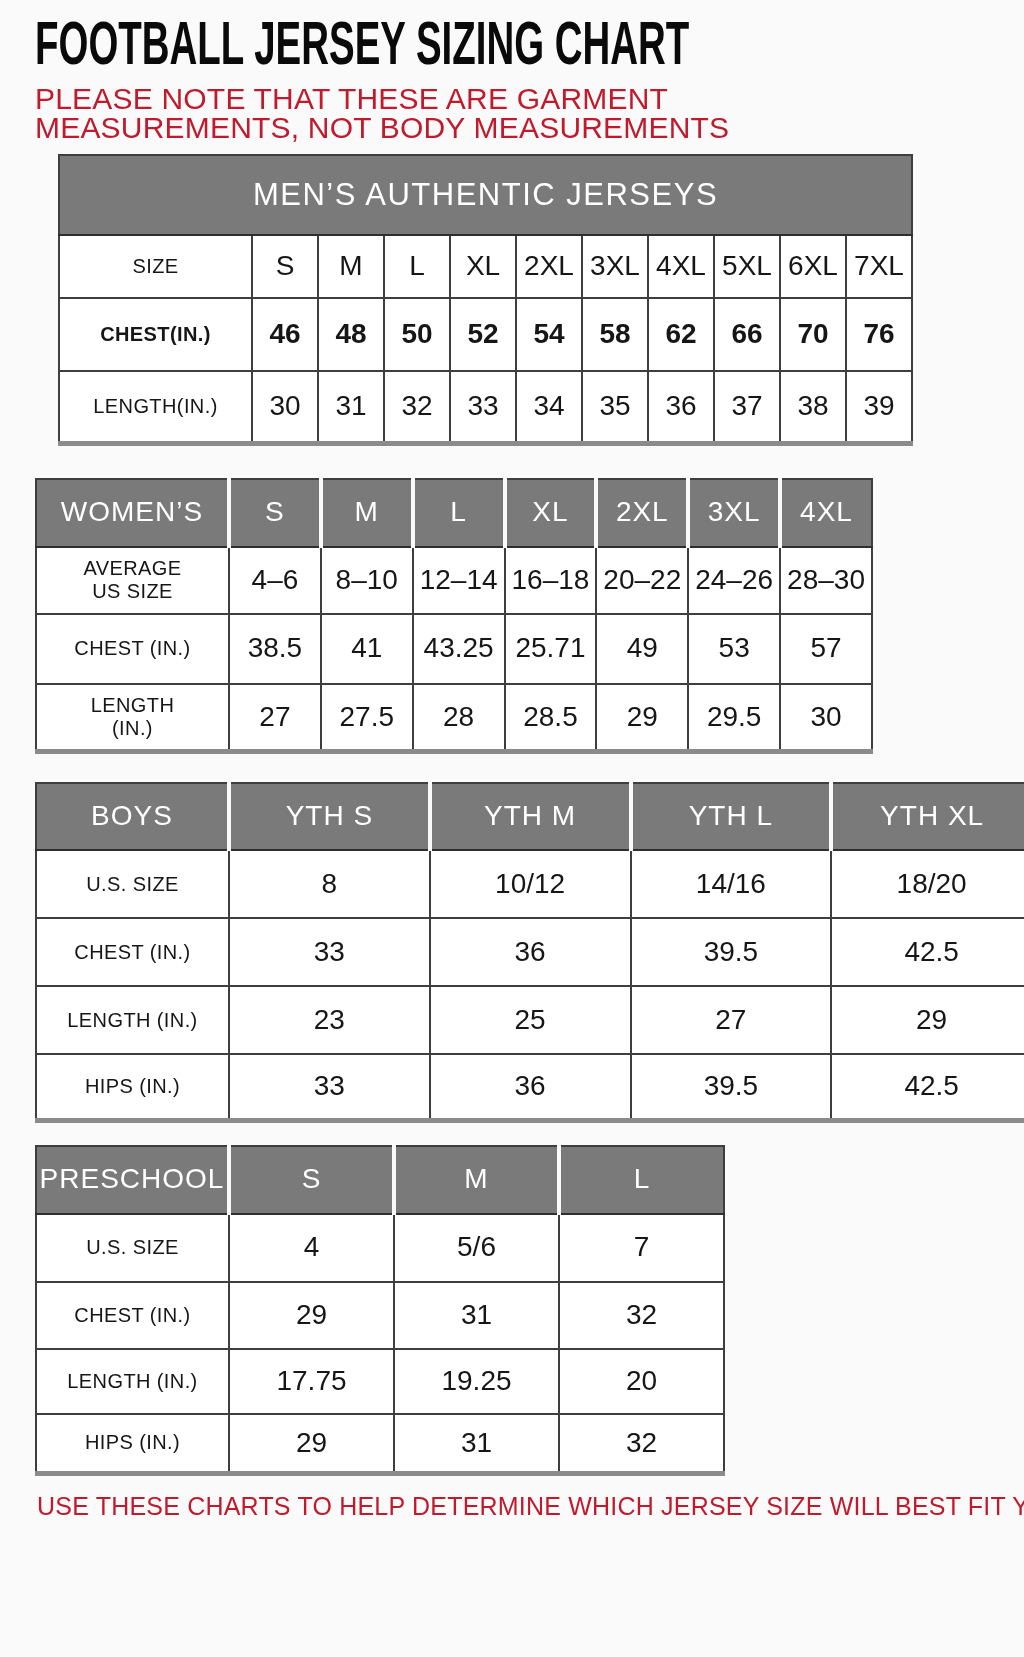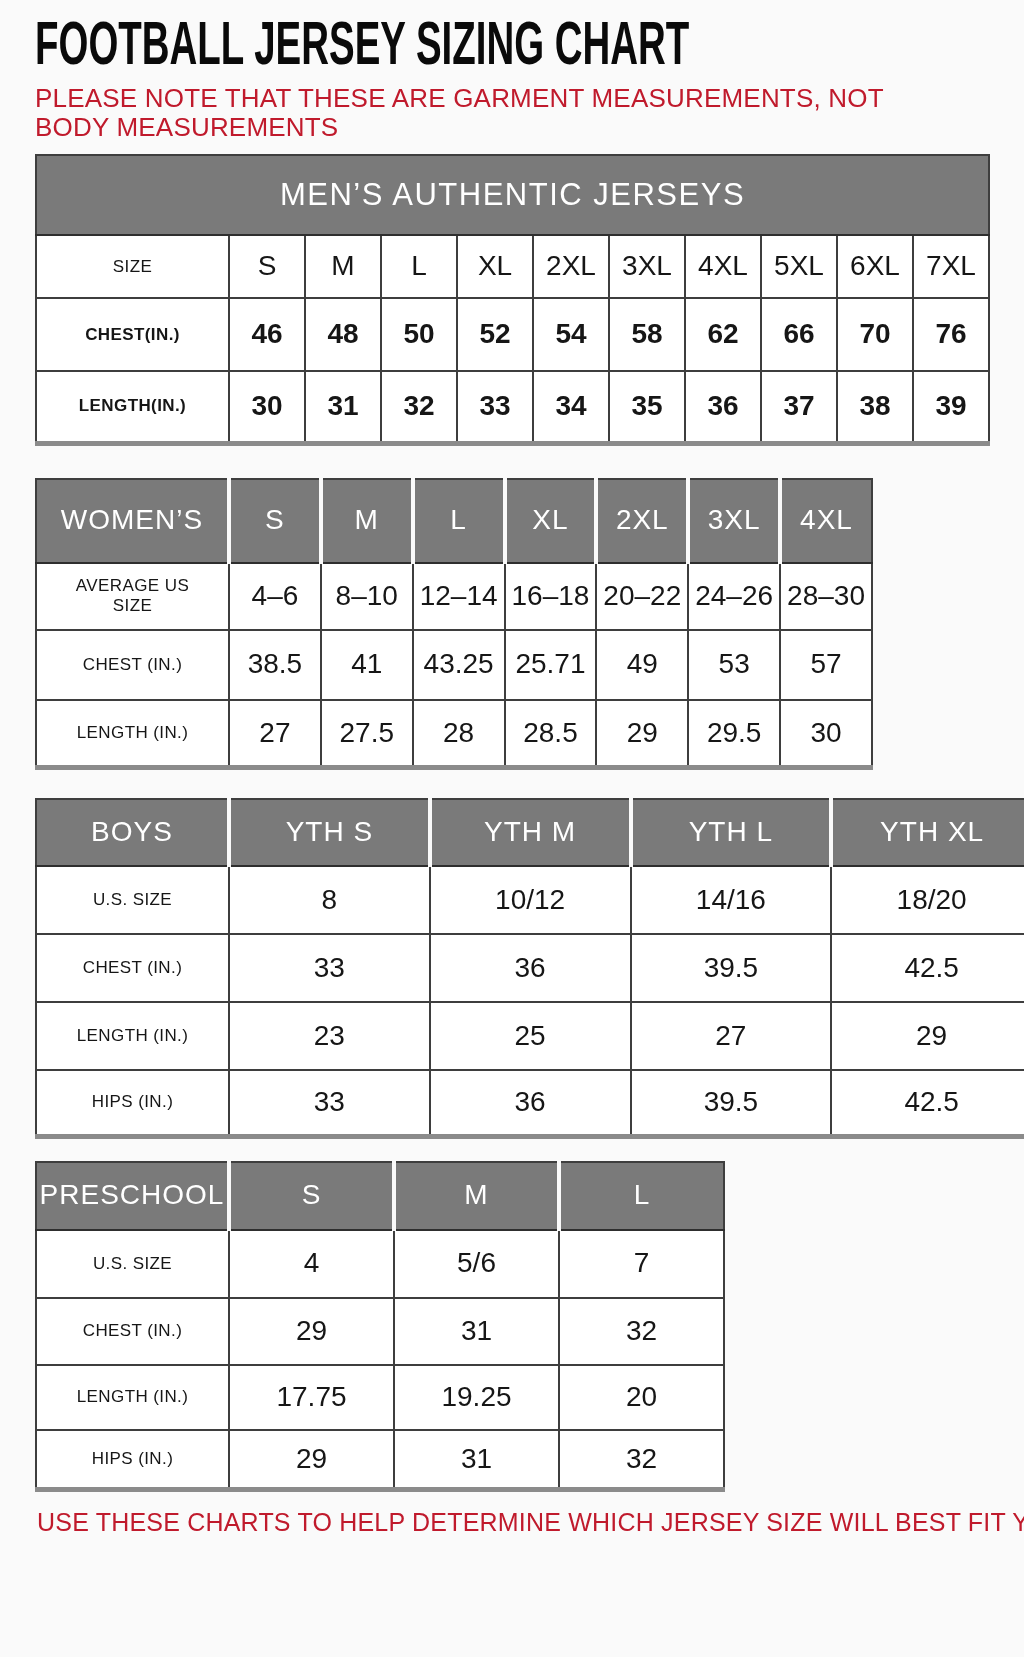--- a/index.html
+++ b/index.html
@@ -22,60 +22,60 @@
   .title{
     margin:14px 0 0 0;
     font-size:62px;line-height:58px;font-weight:bold;color:#0a0a0a;
     letter-spacing:0px;white-space:nowrap;
     transform:scaleX(0.62);transform-origin:0 50%;
   }
   .note{
     margin:12px 0 0 0;
     max-width:890px;
     color:var(--red);
-    font-size:26px;line-height:29px;letter-spacing:0.2px;
+    font-size:30px;line-height:29px;letter-spacing:0.2px;
   }
 
   table{
     border-collapse:collapse;table-layout:fixed;
     background:#ffffff;
     border:2px solid var(--border);
     border-bottom:5px solid #8b8b8b;
   }
   col.lbl{width:193px;}
   td,th{
     border:2px solid var(--border);
     text-align:center;vertical-align:middle;
     font-size:28px;line-height:1.15;
     padding:0 2px;
     overflow:hidden;
   }
-  td.lbl{font-size:17px;letter-spacing:0.4px;border-radius:22px;}
+  td.lbl{font-size:20px;letter-spacing:0.4px;border-radius:22px;}
   tr.grayrow th{
     background:var(--gray);color:#ffffff;font-weight:normal;
     font-size:28px;letter-spacing:1px;
     border-right:4px solid var(--bg);
     border-bottom:2px solid #2e2e2e;
   }
   tr.grayrow th:last-child{border-right:2px solid var(--border);}
   th.bigbar{
     background:var(--gray);color:#ffffff;font-weight:normal;
     font-size:31px;letter-spacing:1.5px;
     border-bottom:2px solid #2e2e2e;
   }
 
-  #mens{width:955px;margin-top:12px;}
+  #mens{width:855px;margin-top:12px;margin-left:23px;}
   #mens tr.bar{height:80px;}
   #mens tr.r0{height:63px;}
   #mens tr.r1{height:73px;}
   #mens tr.r2{height:73px;font-weight:bold;}
-  #mens tr.r3{height:72px;font-weight:bold;}
+  #mens tr.r3{height:72px;}
 
   #womens{width:838px;margin-top:32px;}
-  #womens tr.grayrow{height:84px;}
+  #womens tr.grayrow{height:68px;}
   #womens tr.r0{height:67px;}
   #womens tr.r1{height:70px;}
   #womens tr.r2{height:67px;}
   #womens tr.r3{height:68px;}
   #womens td.lbl{padding:0 32px;}
 
   #boys{width:998px;margin-top:28px;}
   #boys tr.grayrow{height:67px;}
   #boys tr.r0{height:68px;}
   #boys tr.r1{height:68px;}

